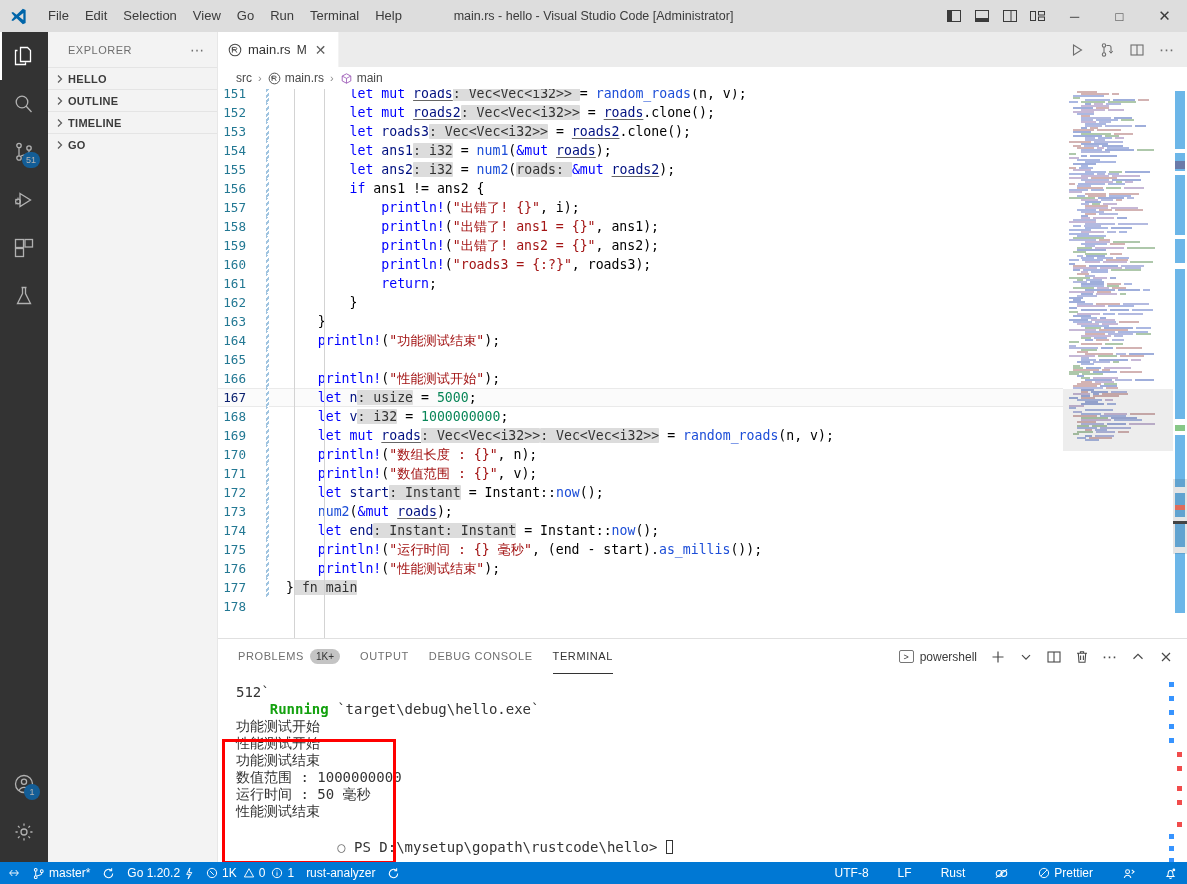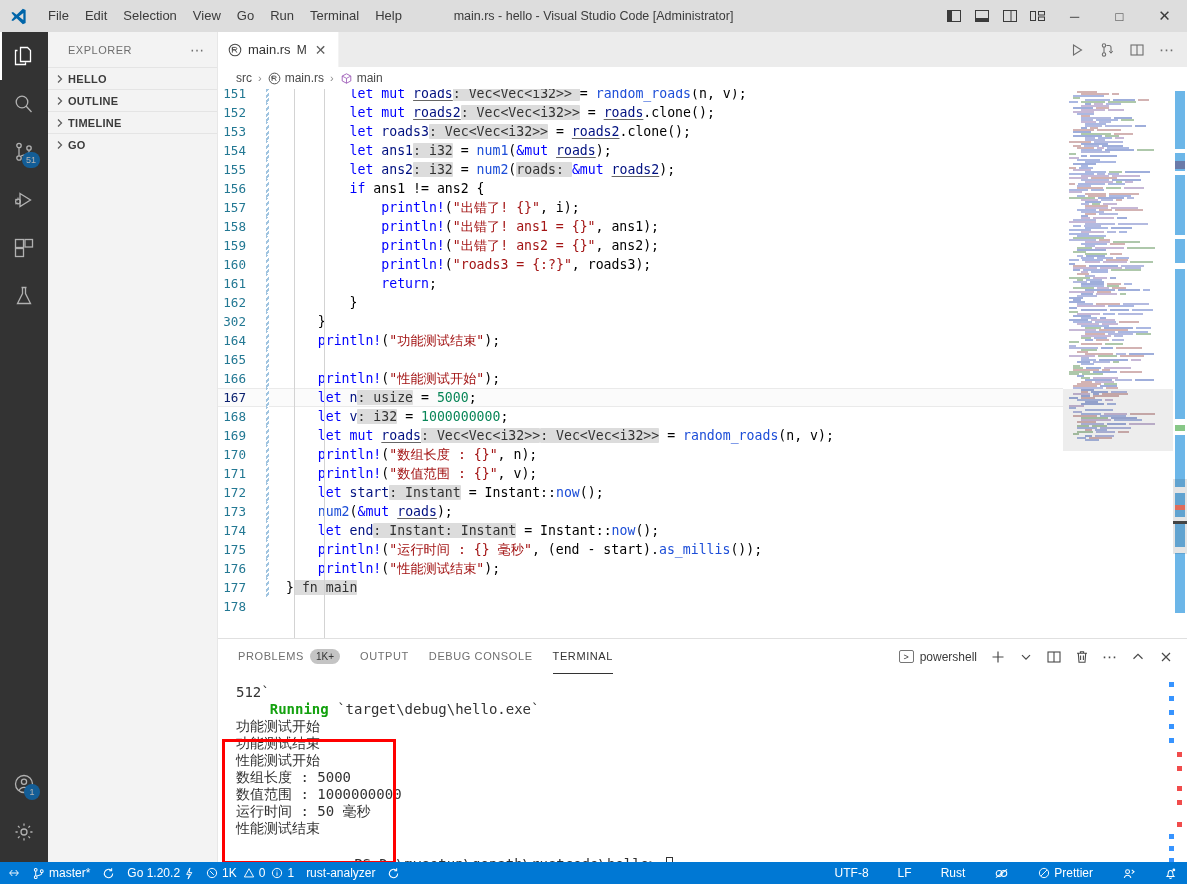--- a/index.html
+++ b/index.html
@@ -390,21 +390,21 @@
               <div class="cline"><div class="lnum">153</div><div class="gutter-deco mod"></div><div class="ctext"><span class="pl">        </span><span class="k">let</span><span class="id"> roads3</span><span class="gray-sel">: Vec&lt;Vec&lt;i32&gt;&gt;</span><span class="pl"> = </span><span class="id uline">roads2</span><span class="pl">.clone();</span></div></div>
               <div class="cline"><div class="lnum">154</div><div class="gutter-deco mod"></div><div class="ctext"><span class="pl">        </span><span class="k">let</span><span class="id"> ans1</span><span class="gray-sel">: i32</span><span class="pl"> = </span><span class="fn">num1</span><span class="pl">(</span><span class="k">&amp;mut</span><span class="pl"> </span><span class="id uline">roads</span><span class="pl">);</span></div></div>
               <div class="cline"><div class="lnum">155</div><div class="gutter-deco mod"></div><div class="ctext"><span class="pl">        </span><span class="k">let</span><span class="id"> ans2</span><span class="gray-sel">: i32</span><span class="pl"> = </span><span class="fn">num2</span><span class="pl">(</span><span class="gray-sel">roads: </span><span class="k">&amp;mut</span><span class="pl"> </span><span class="id uline">roads2</span><span class="pl">);</span></div></div>
               <div class="cline"><div class="lnum">156</div><div class="gutter-deco mod"></div><div class="ctext"><span class="pl">        </span><span class="k">if</span><span class="pl"> ans1 != ans2 {</span></div></div>
               <div class="cline"><div class="lnum">157</div><div class="gutter-deco mod"></div><div class="ctext"><span class="pl">            </span><span class="ma">println!</span><span class="pl">(</span><span class="st">"出错了! {}"</span><span class="pl">, i);</span></div></div>
               <div class="cline"><div class="lnum">158</div><div class="gutter-deco mod"></div><div class="ctext"><span class="pl">            </span><span class="ma">println!</span><span class="pl">(</span><span class="st">"出错了! ans1 = {}"</span><span class="pl">, ans1);</span></div></div>
               <div class="cline"><div class="lnum">159</div><div class="gutter-deco mod"></div><div class="ctext"><span class="pl">            </span><span class="ma">println!</span><span class="pl">(</span><span class="st">"出错了! ans2 = {}"</span><span class="pl">, ans2);</span></div></div>
               <div class="cline"><div class="lnum">160</div><div class="gutter-deco mod"></div><div class="ctext"><span class="pl">            </span><span class="ma">println!</span><span class="pl">(</span><span class="st">"roads3 = {:?}"</span><span class="pl">, roads3);</span></div></div>
               <div class="cline"><div class="lnum">161</div><div class="gutter-deco mod"></div><div class="ctext"><span class="pl">            </span><span class="k">return</span><span class="pl">;</span></div></div>
               <div class="cline"><div class="lnum">162</div><div class="gutter-deco mod"></div><div class="ctext"><span class="pl">        }</span></div></div>
-              <div class="cline"><div class="lnum">302</div><div class="gutter-deco mod"></div><div class="ctext"><span class="pl">    }</span></div></div>
+              <div class="cline"><div class="lnum">163</div><div class="gutter-deco mod"></div><div class="ctext"><span class="pl">    }</span></div></div>
               <div class="cline"><div class="lnum">164</div><div class="gutter-deco mod"></div><div class="ctext"><span class="pl">    </span><span class="ma">println!</span><span class="pl">(</span><span class="st">"功能测试结束"</span><span class="pl">);</span></div></div>
               <div class="cline"><div class="lnum">165</div><div class="gutter-deco mod"></div><div class="ctext"><span class="pl"></span></div></div>
               <div class="cline"><div class="lnum">166</div><div class="gutter-deco mod"></div><div class="ctext"><span class="pl">    </span><span class="ma">println!</span><span class="pl">(</span><span class="st">"性能测试开始"</span><span class="pl">);</span></div></div>
               <div class="cline cursorline"><div class="lnum cur">167</div><div class="gutter-deco mod"></div><div class="ctext"><span class="pl">    </span><span class="k">let</span><span class="id"> n</span><span class="gray-sel">: usize</span><span class="pl"> = </span><span class="nu">5000</span><span class="pl">;</span></div></div>
               <div class="cline"><div class="lnum">168</div><div class="gutter-deco mod"></div><div class="ctext"><span class="pl">    </span><span class="k">let</span><span class="id"> v</span><span class="gray-sel">: i32</span><span class="pl"> = </span><span class="nu">1000000000</span><span class="pl">;</span></div></div>
               <div class="cline"><div class="lnum">169</div><div class="gutter-deco mod"></div><div class="ctext"><span class="pl">    </span><span class="k">let</span><span class="pl"> </span><span class="k">mut</span><span class="pl"> </span><span class="id uline">roads</span><span class="gray-sel">: Vec&lt;Vec&lt;i32&gt;&gt;</span><span class="gray-sel">: Vec&lt;Vec&lt;i32&gt;&gt;</span><span class="pl"> = </span><span class="fn">random_roads</span><span class="pl">(n, v);</span></div></div>
               <div class="cline"><div class="lnum">170</div><div class="gutter-deco mod"></div><div class="ctext"><span class="pl">    </span><span class="ma">println!</span><span class="pl">(</span><span class="st">"数组长度 : {}"</span><span class="pl">, n);</span></div></div>
               <div class="cline"><div class="lnum">171</div><div class="gutter-deco mod"></div><div class="ctext"><span class="pl">    </span><span class="ma">println!</span><span class="pl">(</span><span class="st">"数值范围 : {}"</span><span class="pl">, v);</span></div></div>
               <div class="cline"><div class="lnum">172</div><div class="gutter-deco mod"></div><div class="ctext"><span class="pl">    </span><span class="k">let</span><span class="id"> start</span><span class="gray-sel">: Instant</span><span class="pl"> = Instant::</span><span class="fn">now</span><span class="pl">();</span></div></div>
               <div class="cline"><div class="lnum">173</div><div class="gutter-deco mod"></div><div class="ctext"><span class="pl">    </span><span class="fn">num2</span><span class="pl">(</span><span class="k">&amp;mut</span><span class="pl"> </span><span class="id uline">roads</span><span class="pl">);</span></div></div>
@@ -834,23 +834,22 @@
                   <path d="M3 3l8 8M11 3l-8 8" stroke="#4a4a4a" stroke-width="1.2"></path>
                 </svg>
             </div>
           </div>
         </div>
         <div class="term-body">
           <div id="term-lines" style="padding-top:10px;">
               <div class="tline"><span>512`</span></div>
               <div class="tline"><span>    </span><span class="green">Running</span><span> `target\debug\hello.exe`</span></div>
               <div class="tline"><span>功能测试开始</span></div>
+              <div class="tline"><span>性能测试开始</span></div>
               <div class="tline"><span>功能测试结束</span></div>
-              <div class="tline"><span>性能测试开始</span></div>
-              <div class="tline"><span>数组长度 : 5000</span></div>
               <div class="tline"><span>数值范围 : 1000000000</span></div>
               <div class="tline"><span>运行时间 : 50 毫秒</span></div>
               <div class="tline"><span>性能测试结束</span></div>
             </div>
           <div class="tline" style="margin-top:2px;">
             <span style="color:#777;">○ </span><span>PS D:\mysetup\gopath\rustcode\hello&gt; </span><span class="term-cursor"></span>
           </div>
           <div class="redbox" style="left:4px; top:65px; width:174px; height:125px;"></div>
           <div class="term-right" id="term-right">
               <div class="tdeco" style="top: 8px; left: 4px; background: rgb(55, 148, 255);"></div>

